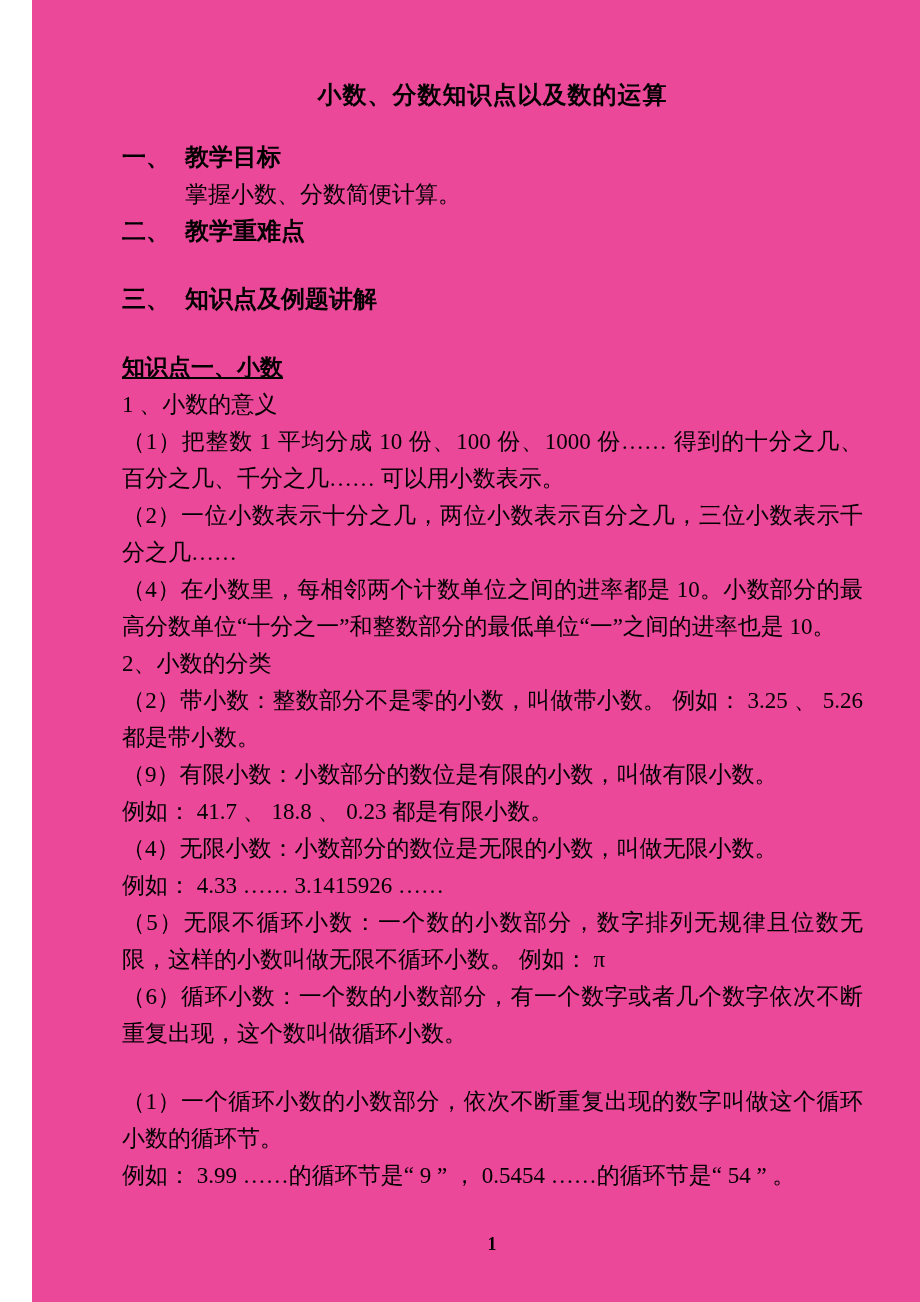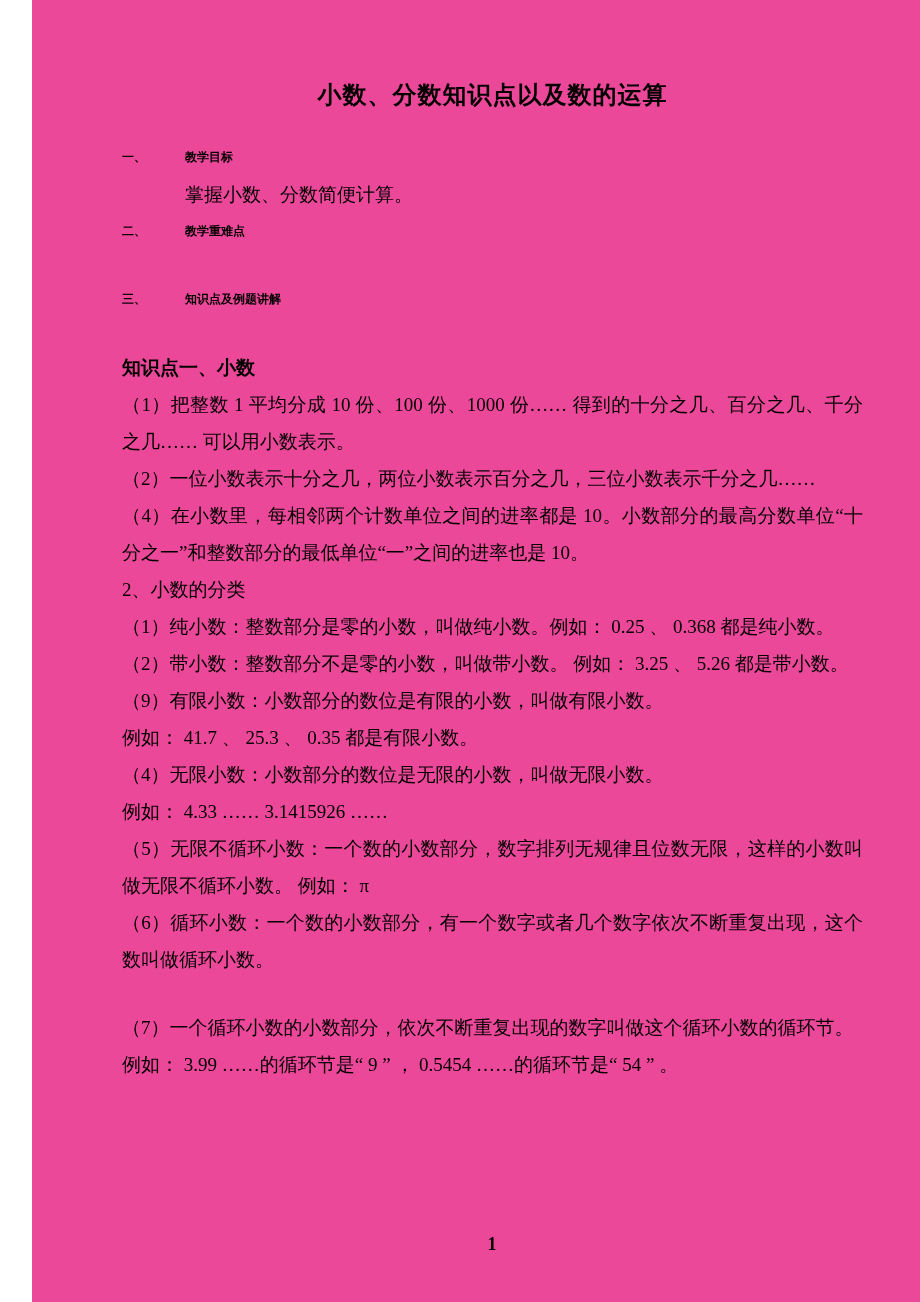--- a/index.html
+++ b/index.html
@@ -26,37 +26,38 @@
   .doc-title {
     font-size: 24px;
     font-weight: bold;
     text-align: center;
     line-height: 34px;
     margin: 0 0 27px 0;
     letter-spacing: 1px;
   }
   .blk {
     margin: 0;
-    font-size: 19px;
+    font-size: 23px;
     line-height: 37px;
   }
   .section-heading {
-    font-size: 12px;
+    font-size: 24px;
     font-weight: bold;
     line-height: 37px;
   }
   .sec-num {
     display: inline-block;
     width: 63px;
   }
   .indent-para {
     padding-left: 63px;
   }
   .bold-para {
     font-weight: bold;
+    text-decoration: underline;
   }
   .body-para {
     text-align: justify;
   }
   .spacer {
     height: 31px;
     line-height: 31px;
   }
   .page-number {
     position: absolute;
@@ -76,31 +77,31 @@
   <h1 class="doc-title">小数、分数知识点以及数的运算</h1>
 
   <div>
       <p class="blk section-heading"><span class="sec-num">一、</span><span>教学目标</span></p>
       <p class="blk indent-para">掌握小数、分数简便计算。</p>
       <p class="blk section-heading"><span class="sec-num">二、</span><span>教学重难点</span></p>
       <p class="blk spacer"></p>
       <p class="blk section-heading"><span class="sec-num">三、</span><span>知识点及例题讲解</span></p>
       <p class="blk spacer"></p>
       <p class="blk bold-para">知识点一、小数</p>
+      <p class="blk body-para">1 、小数的意义</p>
       <p class="blk body-para">（1）把整数 1 平均分成 10 份、100 份、1000 份…… 得到的十分之几、百分之几、千分之几…… 可以用小数表示。</p>
       <p class="blk body-para">（2）一位小数表示十分之几，两位小数表示百分之几，三位小数表示千分之几……</p>
       <p class="blk body-para">（4）在小数里，每相邻两个计数单位之间的进率都是 10。小数部分的最高分数单位“十分之一”和整数部分的最低单位“一”之间的进率也是 10。</p>
       <p class="blk body-para">2、小数的分类</p>
-      <p class="blk body-para">（1）纯小数：整数部分是零的小数，叫做纯小数。例如： 0.25 、 0.368 都是纯小数。</p>
       <p class="blk body-para">（2）带小数：整数部分不是零的小数，叫做带小数。 例如： 3.25 、 5.26 都是带小数。</p>
       <p class="blk body-para">（9）有限小数：小数部分的数位是有限的小数，叫做有限小数。</p>
-      <p class="blk body-para">例如： 41.7 、 25.3 、 0.35 都是有限小数。</p>
+      <p class="blk body-para">例如： 41.7 、 18.8 、 0.23 都是有限小数。</p>
       <p class="blk body-para">（4）无限小数：小数部分的数位是无限的小数，叫做无限小数。</p>
       <p class="blk body-para">例如： 4.33 …… 3.1415926 ……</p>
       <p class="blk body-para">（5）无限不循环小数：一个数的小数部分，数字排列无规律且位数无限，这样的小数叫做无限不循环小数。 例如： π</p>
       <p class="blk body-para">（6）循环小数：一个数的小数部分，有一个数字或者几个数字依次不断重复出现，这个数叫做循环小数。</p>
       <p class="blk spacer"></p>
-      <p class="blk body-para">（7）一个循环小数的小数部分，依次不断重复出现的数字叫做这个循环小数的循环节。</p>
+      <p class="blk body-para">（1）一个循环小数的小数部分，依次不断重复出现的数字叫做这个循环小数的循环节。</p>
       <p class="blk body-para">例如： 3.99 ……的循环节是“ 9 ” ， 0.5454 ……的循环节是“ 54 ” 。</p>
     </div>
 
   <div class="page-number">1</div>
 </div>
 
 </body></html>

